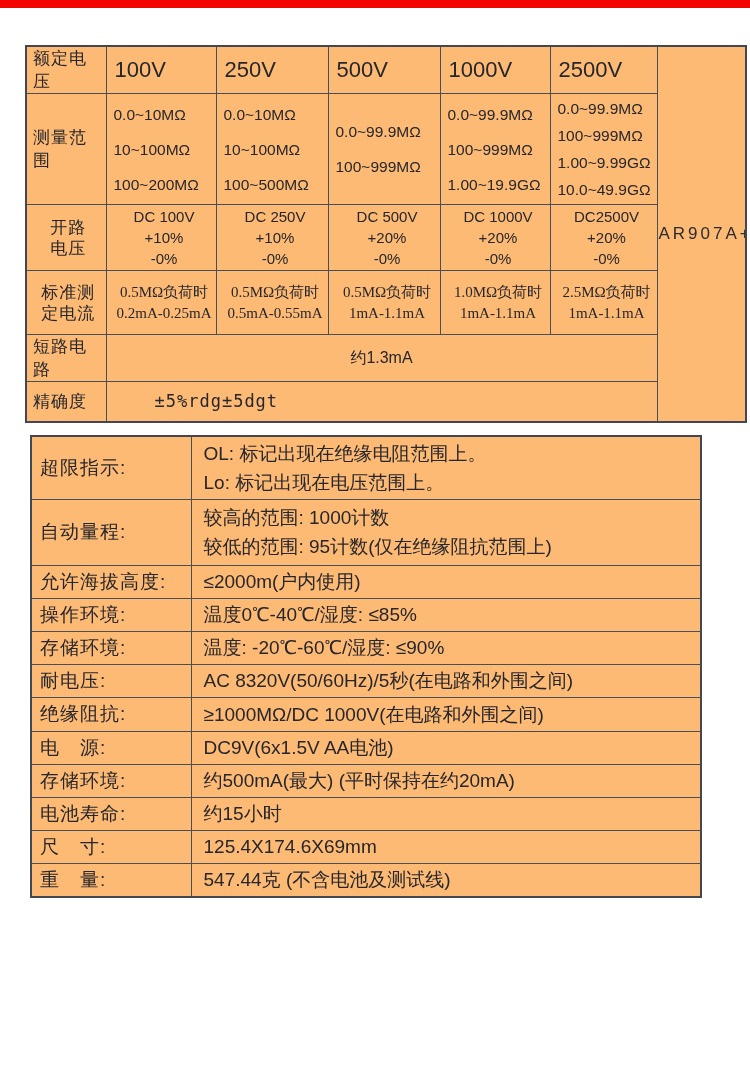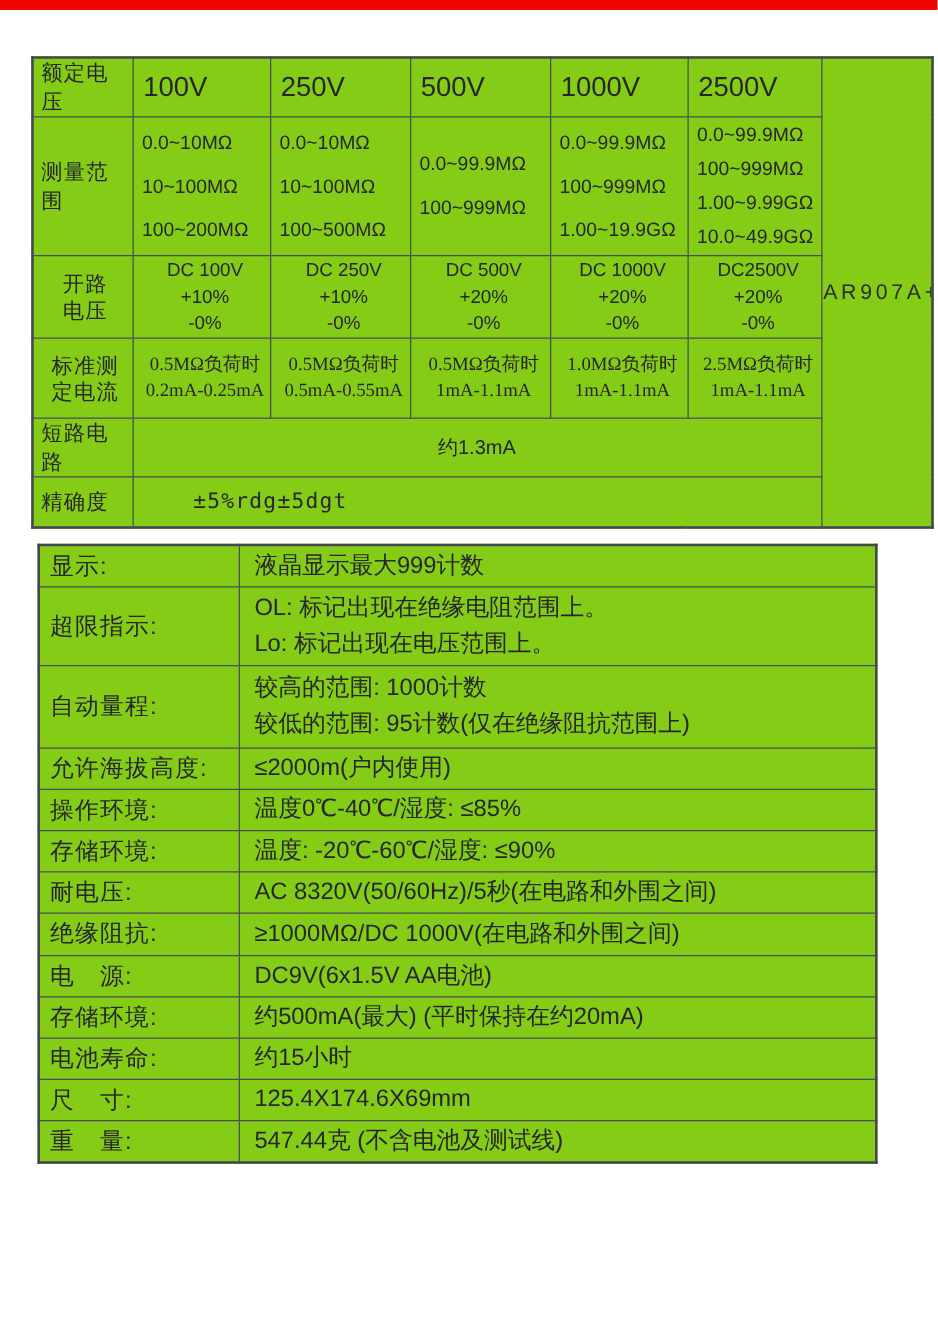--- a/index.html
+++ b/index.html
@@ -3,21 +3,21 @@
 <meta charset="utf-8">
 <style>
   html,body{margin:0;padding:0;}
   body{
     width:750px;height:1067px;position:relative;overflow:hidden;
     background:#ffffff;color:#26262b;
     font-family:"Liberation Sans",sans-serif;
   }
   .topbar{position:absolute;top:0;left:0;width:750px;height:8px;}
 
-  table{border-collapse:collapse;table-layout:fixed;background:#84cc16;}
+  table{border-collapse:collapse;table-layout:fixed;background:#fdba74;}
   td,th{font-weight:normal;vertical-align:middle;overflow:hidden;}
 
   
   #spec-table{position:absolute;top:45px;left:25px;width:720px;border:2px solid #43474f;}
   #spec-table td,#spec-table th{border:1px solid #4a4e56;}
   #spec-table .lbl{font-size:17px;text-align:left;padding:0 2px 0 6px;letter-spacing:1px;}
   #spec-table .vhead{font-size:22px;text-align:left;padding-left:8px;}
   #spec-table .val{font-size:15px;text-align:left;padding-left:7px;margin-left:16px;}
   #spec-table .lines{white-space:pre-line;}
   #spec-table .range{line-height:35px;font-size:15.5px;}
@@ -137,24 +137,20 @@
   </tr>
 </tbody>
   </table>
 
 <table id="params-table">
   <colgroup>
       <col style="width:160px">
       <col style="width:510px">
     </colgroup>
   <tbody>
-  <tr class="r-s">
-    <td class="plbl">显示:</td>
-    <td class="pval">液晶显示最大999计数</td>
-  </tr>
   <tr class="r-d">
     <td class="plbl">超限指示:</td>
     <td class="pval">OL: 标记出现在绝缘电阻范围上。
 Lo: 标记出现在电压范围上。</td>
   </tr>
   <tr class="r-d2">
     <td class="plbl">自动量程:</td>
     <td class="pval">较高的范围: 1000计数
 较低的范围: 95计数(仅在绝缘阻抗范围上)</td>
   </tr>

